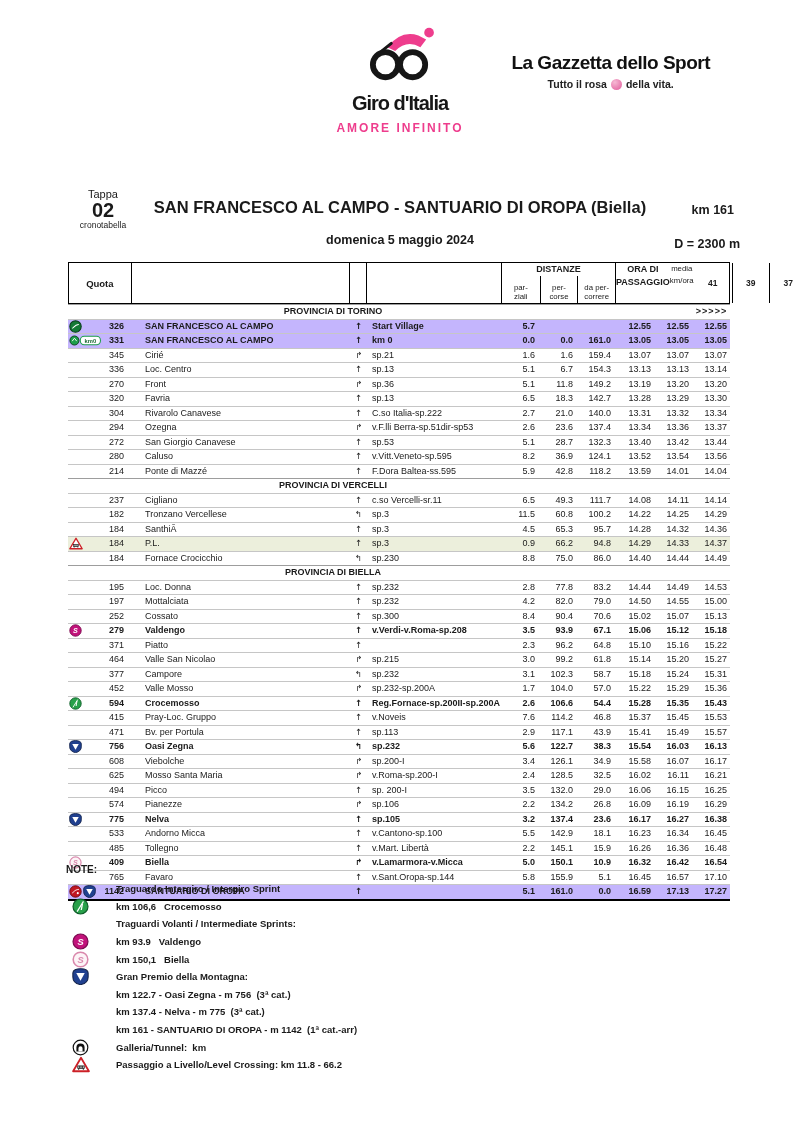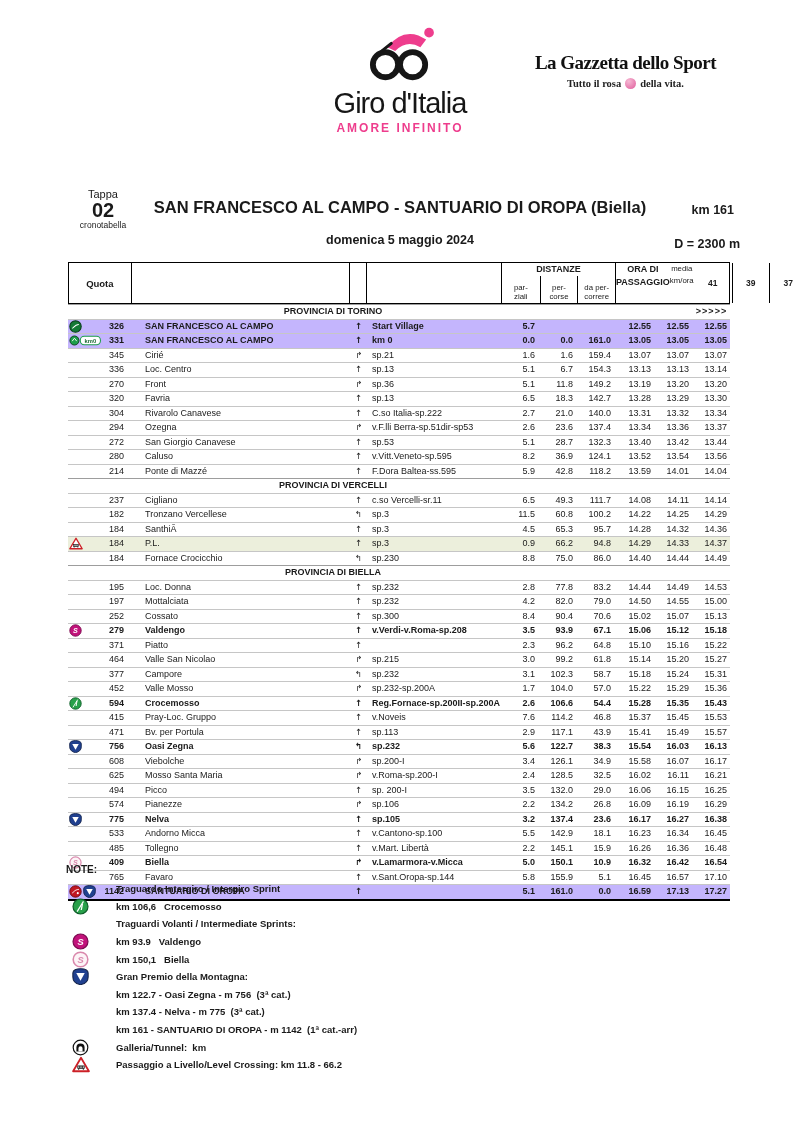--- a/index.html
+++ b/index.html
@@ -1,23 +1,23 @@
 <!DOCTYPE html>
 <html><head>
 <meta charset="utf-8">
 <style>
   html,body{margin:0;padding:0;background:#fff;}
   .page{position:relative;width:800px;height:1131px;background:#fff;overflow:hidden;
         font-family:"Liberation Sans",sans-serif;color:#1a1a1a;}
   
   .giro-logo{position:absolute;left:0;right:0;top:22px;text-align:center;}
   .giro-logo .bike{height:62px;}
-  .giro-name{font-size:29px;font-weight:normal;letter-spacing:-1px;color:#161616;line-height:30px;}
+  .giro-name{font-size:20px;font-weight:bold;letter-spacing:-1px;color:#161616;line-height:30px;}
   .giro-tag{font-size:12px;font-weight:bold;letter-spacing:2px;color:#ee3d8d;margin-top:3px;}
-  .gazzetta{position:absolute;right:84px;top:52px;text-align:right;font-family:Liberation Serif, serif;}
+  .gazzetta{position:absolute;right:90px;top:52px;text-align:right;}
   .gazzetta-name{font-size:19px;font-weight:bold;letter-spacing:-0.5px;color:#111;}
   .gazzetta-sub{font-size:10.5px;font-weight:bold;color:#222;margin-top:4px;display:flex;align-items:center;justify-content:center;gap:4px;}
   .pink-ball{display:inline-block;width:11px;height:11px;border-radius:50%;
              background:radial-gradient(circle at 35% 30%,#f6b9d4,#e05a9a);}
   
   .tappa{position:absolute;left:72px;top:188px;width:62px;text-align:center;}
   .tappa-l{font-size:11px;}
   .tappa-n{font-size:20px;font-weight:bold;line-height:20px;}
   .tappa-s{font-size:8.5px;}
   .route{position:absolute;left:140px;right:140px;top:198px;text-align:center;font-size:16.5px;font-weight:bold;white-space:nowrap;}

